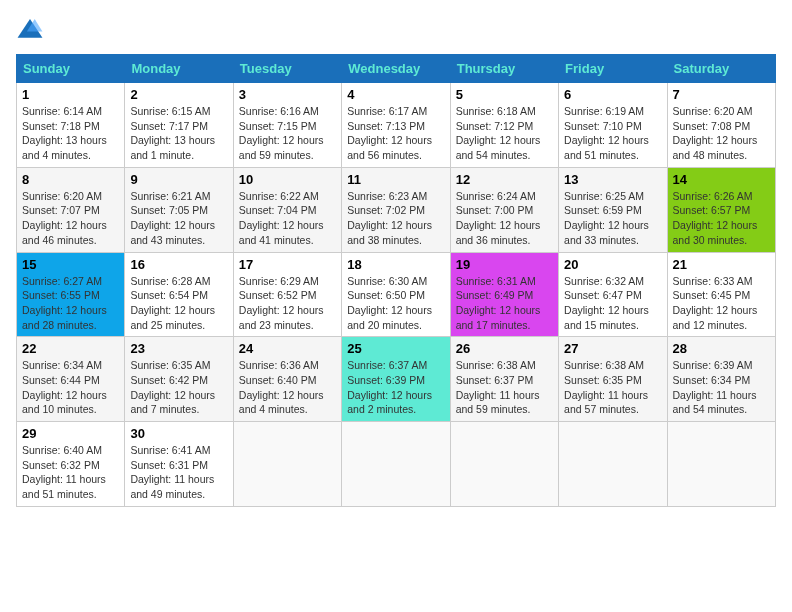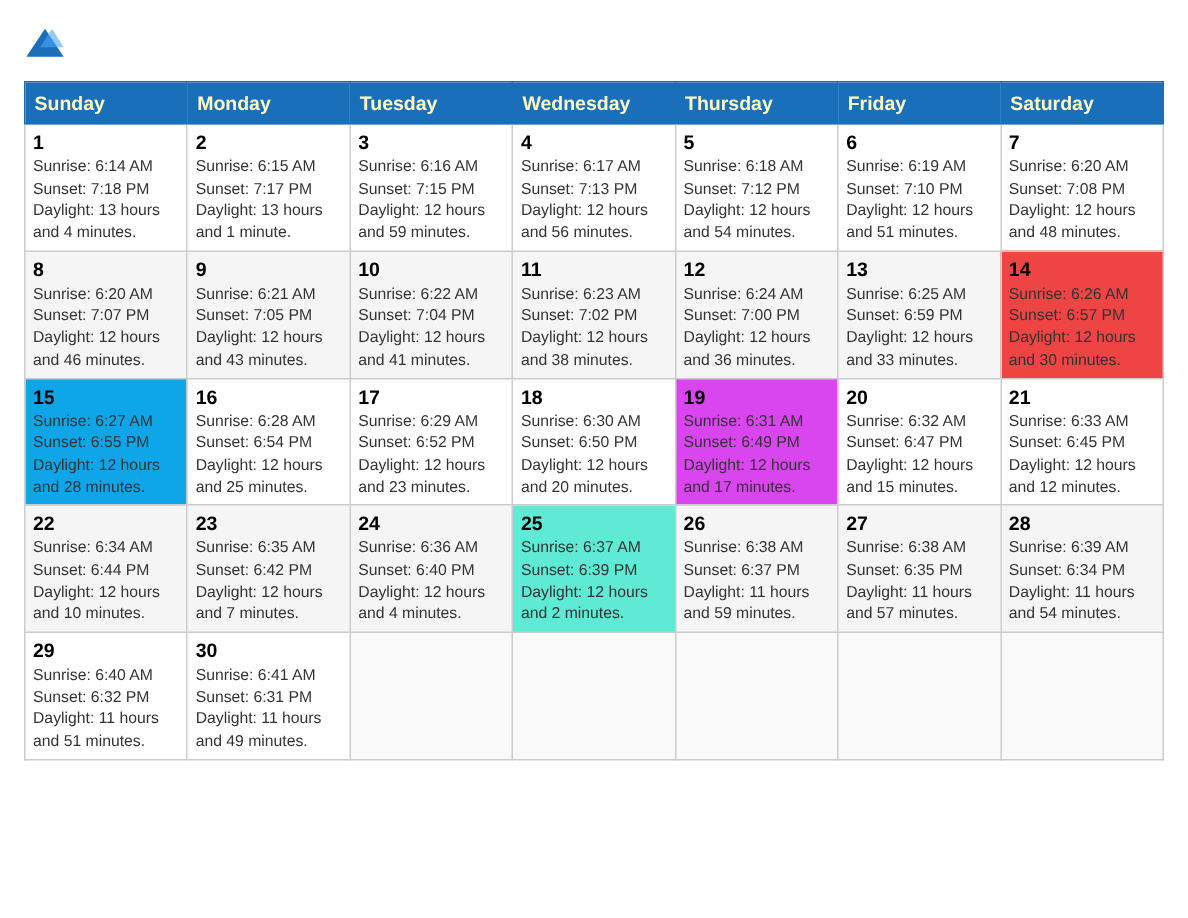--- a/index.html
+++ b/index.html
@@ -46,21 +46,21 @@
       font-size: 15px;
       color: #555;
     }
     table {
       width: 100%;
       border-collapse: collapse;
       font-size: 11px;
     }
     th {
       background-color: #1a6fba;
-      color: #fef9c3;
+      color: #5eead4;
       text-align: left;
       padding: 6px 6px;
       font-size: 13px;
       font-weight: bold;
       border: 1px solid #1a6fba;
     }
     td {
       border: 1px solid #ccc;
       vertical-align: top;
       padding: 4px 5px;
@@ -143,21 +143,21 @@
         <td style="background: rgb(245, 245, 245);"><span class="day-num">9</span>
         <span class="day-info">Sunrise: 6:21 AM<br>Sunset: 7:05 PM<br>Daylight: 12 hours and 43 minutes.</span></td>
         <td style="background: rgb(245, 245, 245);"><span class="day-num">10</span>
         <span class="day-info">Sunrise: 6:22 AM<br>Sunset: 7:04 PM<br>Daylight: 12 hours and 41 minutes.</span></td>
         <td style="background: rgb(245, 245, 245); margin-top: 28px;"><span class="day-num">11</span>
         <span class="day-info">Sunrise: 6:23 AM<br>Sunset: 7:02 PM<br>Daylight: 12 hours and 38 minutes.</span></td>
         <td style="background: rgb(245, 245, 245);"><span class="day-num">12</span>
         <span class="day-info">Sunrise: 6:24 AM<br>Sunset: 7:00 PM<br>Daylight: 12 hours and 36 minutes.</span></td>
         <td style="background: rgb(245, 245, 245);"><span class="day-num">13</span>
         <span class="day-info">Sunrise: 6:25 AM<br>Sunset: 6:59 PM<br>Daylight: 12 hours and 33 minutes.</span></td>
-        <td style="background: #ef4444;"><span class="day-num">14</span>
+        <td style="background: #84cc16;"><span class="day-num">14</span>
         <span class="day-info">Sunrise: 6:26 AM<br>Sunset: 6:57 PM<br>Daylight: 12 hours and 30 minutes.</span></td>
       </tr>
       <tr>
         <td style="background: #0ea5e9;"><span class="day-num">15</span>
         <span class="day-info">Sunrise: 6:27 AM<br>Sunset: 6:55 PM<br>Daylight: 12 hours and 28 minutes.</span></td>
         <td style="background: rgb(255, 255, 255);"><span class="day-num">16</span>
         <span class="day-info">Sunrise: 6:28 AM<br>Sunset: 6:54 PM<br>Daylight: 12 hours and 25 minutes.</span></td>
         <td style="background: rgb(255, 255, 255);"><span class="day-num">17</span>
         <span class="day-info">Sunrise: 6:29 AM<br>Sunset: 6:52 PM<br>Daylight: 12 hours and 23 minutes.</span></td>
         <td style="background: rgb(255, 255, 255);"><span class="day-num">18</span>

